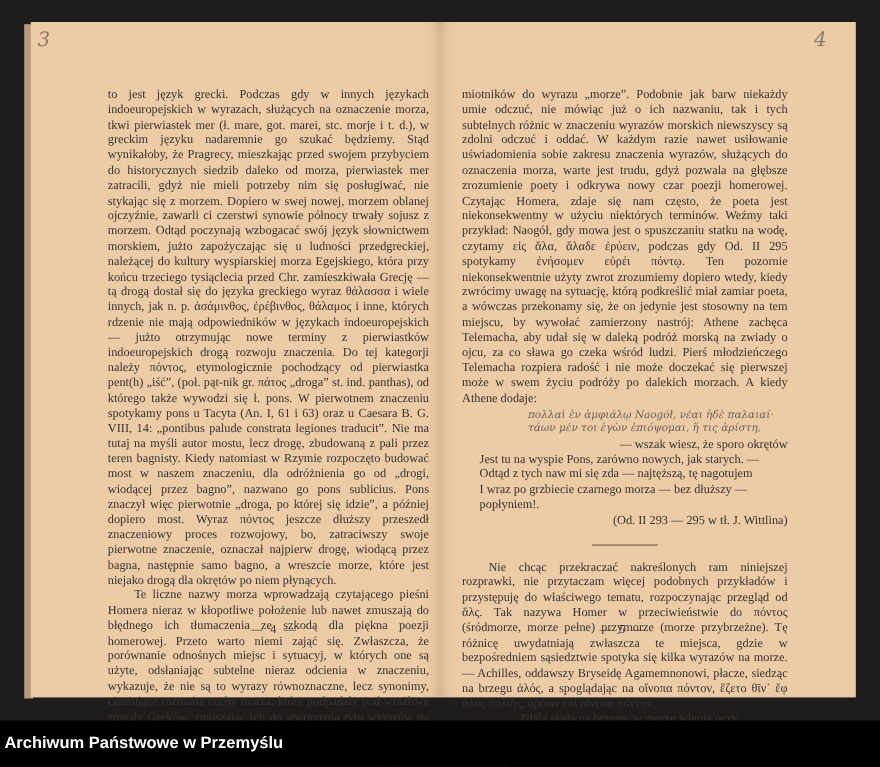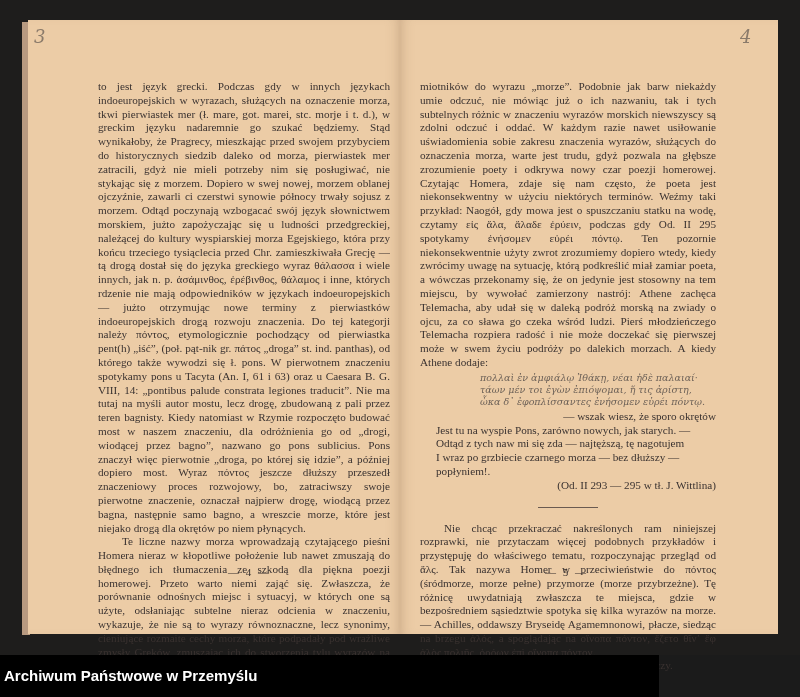--- a/index.html
+++ b/index.html
@@ -21,21 +21,21 @@
   .verse-greek { margin:2px 0 2px 60px; font-family:"DejaVu Serif", serif; font-size:9.5px; line-height:12px; color:#6e6258; font-style:italic; }
   .verse { margin:0 0 0 16px; }
   .verse .r { text-align:right; }
   .verse .line { text-align:left; }
   .verse .cite { padding-left:120px;text-align:right; }
   .sep { width:60px; height:1px; background:#6a5a50; margin:14px auto 14px; }
   .quote-pl { margin:0 0 0 52px; }
   .pagenum { position:absolute; font-size:11px; color:#3a3230; letter-spacing:2px; }
   .left .pagenum { left:200px; top:546px; }
   .right .pagenum { left:145px; top:546px; }
-  .footer { position:absolute; left:0; top:655px; width:659px; height:42px; background:#000; }
+  .footer { position:absolute; left:0; top:655px; width:800px; height:42px; background:#000; }
   .footer span { position:absolute; left:4px; top:12px; color:#fff; font-family:"Liberation Sans", sans-serif;
                  font-weight:bold; font-size:15px; }
 </style>
 </head>
 <body>
 
 <div class="scan"></div>
 <div class="edge-left"></div>
 
 <div class="page left">
@@ -45,23 +45,22 @@
     <p class="indent">Te liczne nazwy morza wprowadzają czytającego pieśni Homera nieraz w kłopotliwe położenie lub nawet zmuszają do błędnego ich tłumaczenia ze szkodą dla piękna poezji homerowej. Przeto warto niemi zająć się. Zwłaszcza, że porównanie odnośnych miejsc i sytuacyj, w których one są użyte, odsłaniając subtelne nieraz odcienia w znaczeniu, wykazuje, że nie są to wyrazy równoznaczne, lecz synonimy, cieniujące rozmaite cechy morza, które podpadały pod wrażliwe zmysły Greków, zmuszając ich do stworzenia tylu wyrazów na oznaczenie jednej rzeczy. Daremne byłyby nasze wysiłki, gdybyśmy chcieli zawsze znaleźć odpowiedniki w naszym języku. Często zadowolić będziemy musieli się jedynie dobraniem stosownych przy-</p>
   </div>
   <div class="pagenum">— 4 —</div>
 </div>
 
 <div class="page right">
   <div class="handnum">4</div>
   <div class="text">
     <p>miotników do wyrazu „morze”. Podobnie jak barw niekażdy umie odczuć, nie mówiąc już o ich nazwaniu, tak i tych subtelnych różnic w znaczeniu wyrazów morskich niewszyscy są zdolni odczuć i oddać. W każdym razie nawet usiłowanie uświadomienia sobie zakresu znaczenia wyrazów, służących do oznaczenia morza, warte jest trudu, gdyż pozwala na głębsze zrozumienie poety i odkrywa nowy czar poezji homerowej. Czytając Homera, zdaje się nam często, że poeta jest niekonsekwentny w użyciu niektórych terminów. Weźmy taki przykład: Naogół, gdy mowa jest o spuszczaniu statku na wodę, czytamy εἰς ἅλα, ἅλαδε ἐρύειν, podczas gdy Od. II 295 spotykamy ἐνήσομεν εὐρέι πόντῳ. Ten pozornie niekonsekwentnie użyty zwrot zrozumiemy dopiero wtedy, kiedy zwrócimy uwagę na sytuację, którą podkreślić miał zamiar poeta, a wówczas przekonamy się, że on jedynie jest stosowny na tem miejscu, by wywołać zamierzony nastrój: Athene zachęca Telemacha, aby udał się w daleką podróż morską na zwiady o ojcu, za co sława go czeka wśród ludzi. Pierś młodzieńczego Telemacha rozpiera radość i nie może doczekać się pierwszej może w swem życiu podróży po dalekich morzach. A kiedy Athene dodaje:</p>
     <div class="verse-greek">
-      <div>πολλαὶ ἐν ἀμφιάλῳ Ἰθάκῃ, νέαι ἠδὲ παλαιαί·</div>
+      <div>πολλαὶ ἐν ἀμφιάλῳ Naogół, νέαι ἠδὲ παλαιαί·</div>
       <div>τάων μέν τοι ἐγὼν ἐπιόψομαι, ἥ τις ἀρίστη,</div>
-      <div>ὦκα δ᾽ ἐφοπλίσσαντες ἐνήσομεν εὐρέι πόντῳ.</div>
     </div>
     <div class="verse">
       <div class="r">— wszak wiesz, że sporo okrętów</div>
       <div class="line">Jest tu na wyspie Pons, zarówno nowych, jak starych. —</div>
       <div class="line">Odtąd z tych naw mi się zda — najtęższą, tę nagotujem</div>
       <div class="line">I wraz po grzbiecie czarnego morza — bez dłuższy — popłyniem!.</div>
       <div class="line cite">(Od. II 293 — 295 w tł. J. Wittlina)</div>
     </div>
     <div class="sep"></div>
     <p class="indent">Nie chcąc przekraczać nakreślonych ram niniejszej rozprawki, nie przytaczam więcej podobnych przykładów i przystępuję do właściwego tematu, rozpoczynając przegląd od ἅλς. Tak nazywa Homer w przeciwieństwie do πόντος (śródmorze, morze pełne) przymorze (morze przybrzeżne). Tę różnicę uwydatniają zwłaszcza te miejsca, gdzie w bezpośredniem sąsiedztwie spotyka się kilka wyrazów na morze. — Achilles, oddawszy Bryseidę Agamemnonowi, płacze, siedząc na brzegu ἁλός, a spoglądając na οἴνοπα πόντον, ἕζετο θῖν᾽ ἔφ ἁλὸς πολιῆς, ὁρόων ἐπὶ οἴνοπα πόντον.</p>

